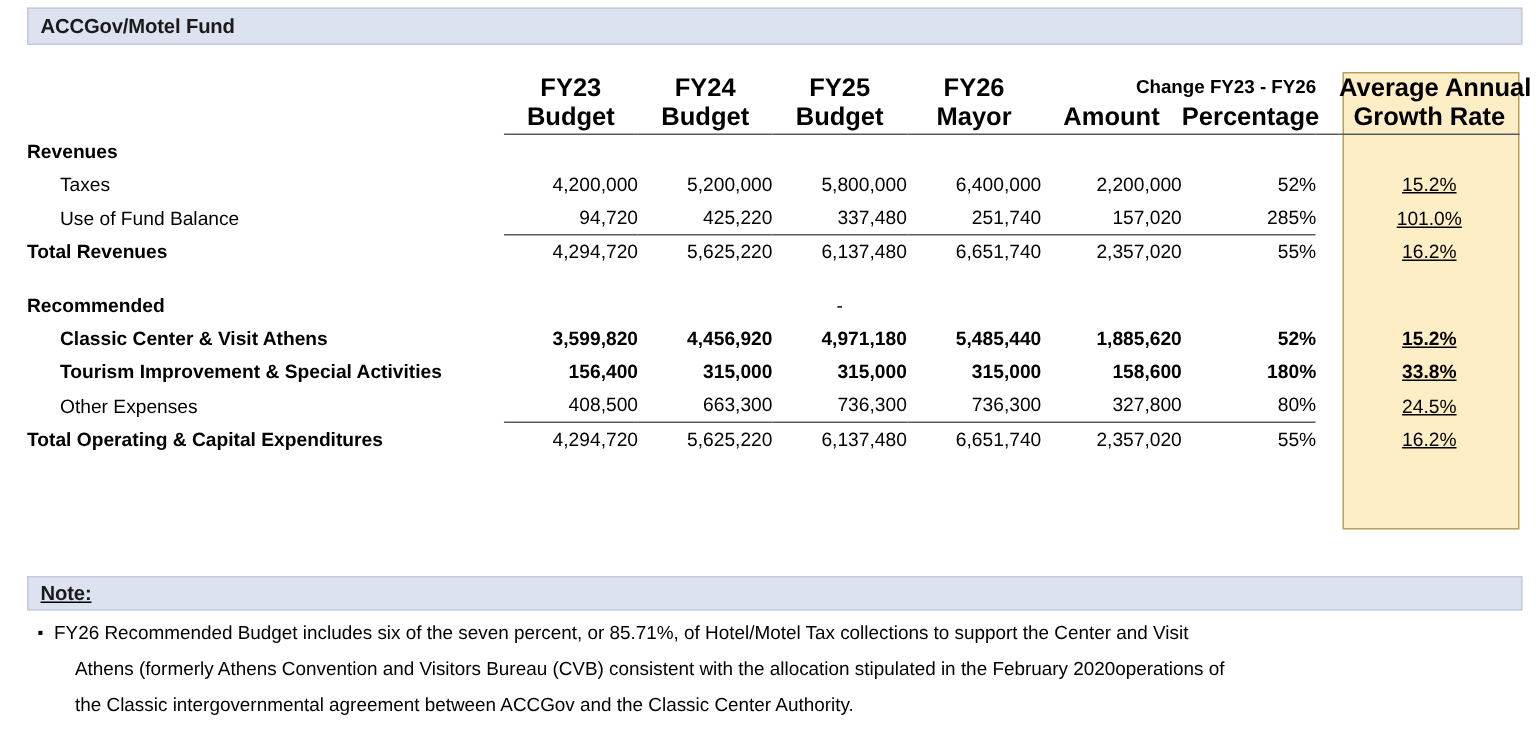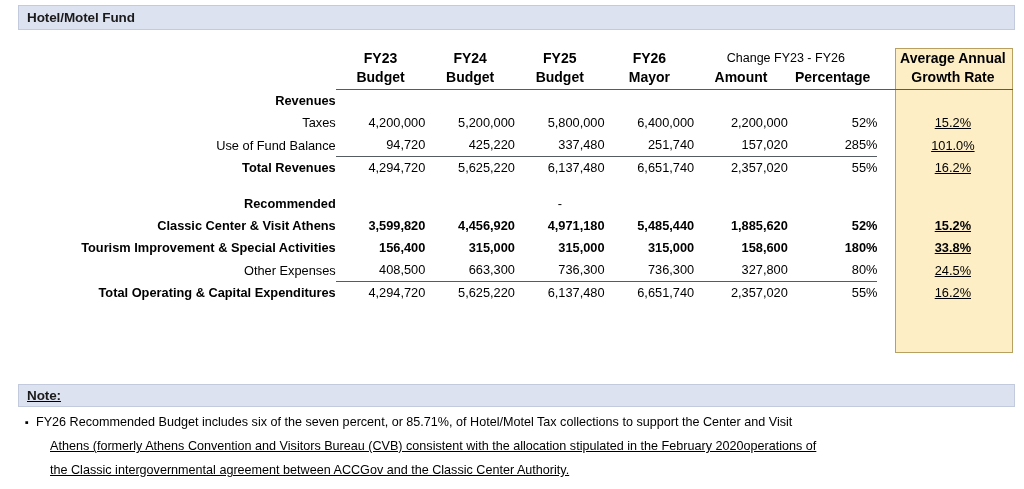--- a/index.html
+++ b/index.html
@@ -83,39 +83,39 @@
   .col-label  { width: 312px; }
   .col-num    { width: 88px; }
   .col-amt    { width: 92px; }
   .col-pct    { width: 88px; }
   .col-gap    { width: 15px; }
   .col-growth { width: 118px; }
 
   .hdr-cell {
     text-align: center;
     font-weight: bold;
-    font-size: 14px;
+    font-size: 17px;
     line-height: 17px;
     height: 19px;
   }
   .hdr-span {
-    text-align: center;
-    font-weight: normal;
+    text-align: right;
+    font-weight: bold;
     font-size: 12.5px;
     line-height: 17px;
   }
   .hdr-rule td {
     height: 3px;
   }
   .rule-line {
     border-bottom: 1.6px solid #555b62;
   }
 
   .rowlabel {
-    text-align: right;
+    text-align: left;
     padding-left: 0px;
     line-height: 22px;
     height: 22px;
     font-size: 12.8px;
   }
   .rowlabel.bold { font-weight: bold; }
   .rowlabel.indent { padding-left: 22px; }
 
   .num {
     text-align: right;
@@ -177,30 +177,29 @@
   }
   .note-text {
     flex: 1 1 auto;
     text-indent: 0;
   }
   .note-text .nl {
     display: block;
   }
   .note-text .nl.cont {
     padding-left: 14px;
-    text-decoration: underline;
   }
 </style>
 </head>
 <body>
 
 <div class="page">
 
   <div class="title-bar" id="fund-title-bar">
-    <span class="title-text">Hotel/Motel Fund</span>
+    <span class="title-text">ACCGov/Motel Fund</span>
   </div>
 
   <div class="highlight-col"></div>
 
   <table class="budget-table">
     <colgroup>
       <col class="col-label">
       <col class="col-num">
       <col class="col-num">
       <col class="col-num">

